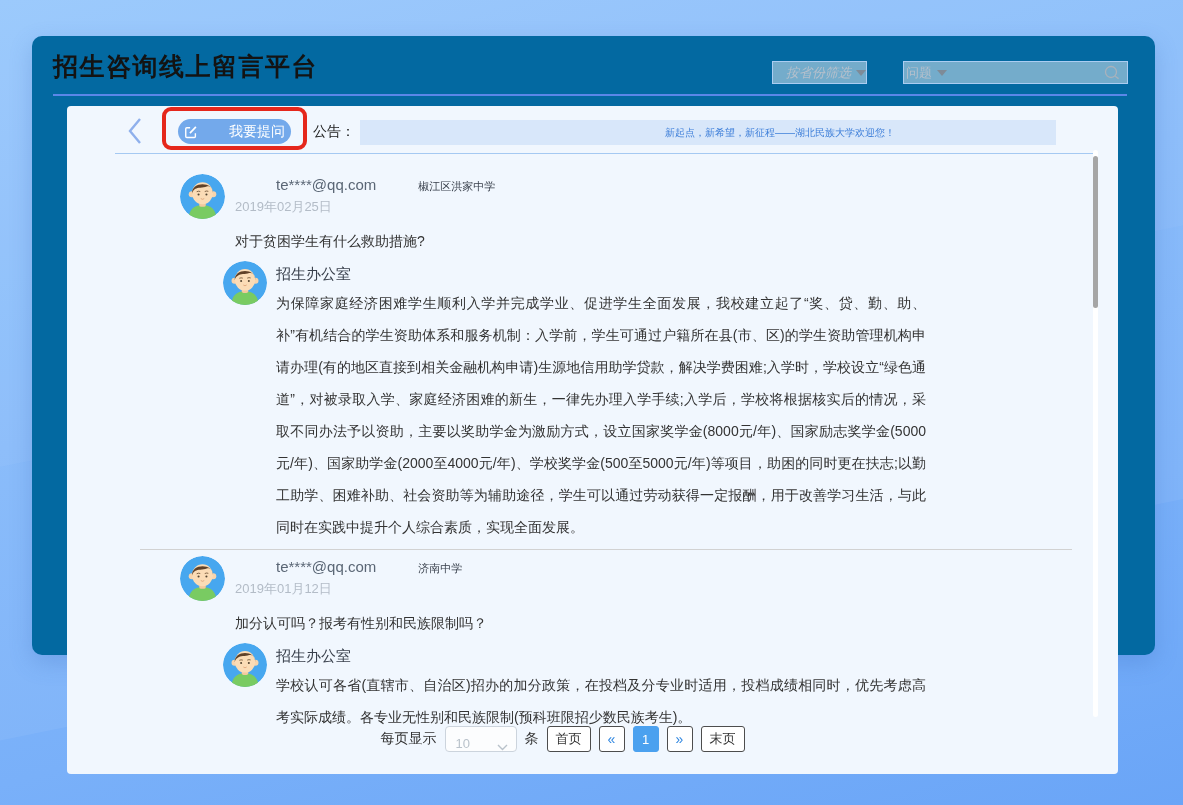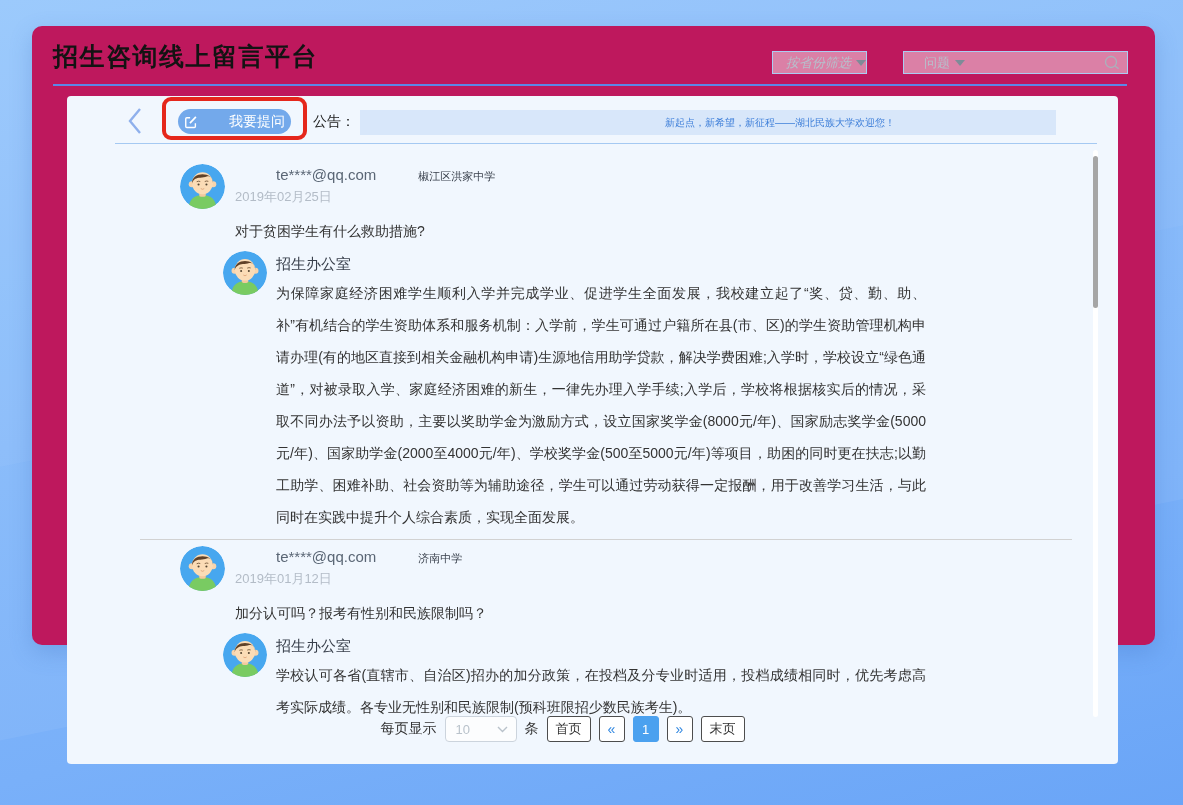--- a/index.html
+++ b/index.html
@@ -7,34 +7,34 @@
     width:1183px; height:805px; position:relative; overflow:hidden;
     font-family:"Liberation Sans","DejaVu Sans",sans-serif;
     background:linear-gradient(165deg,#93c5fc 0%,#83b8fa 40%,#79b0f9 70%,#6aa5f7 100%);
   }
   .bg-deco1 { position:absolute; inset:0; background:rgba(255,255,255,0.09);
     clip-path:polygon(0 0,100% 0,100% 28%,0 58%); pointer-events:none; }
   .bg-deco2 { position:absolute; inset:0; background:rgba(255,255,255,0.06);
     clip-path:polygon(0 58%,100% 28%,100% 62%,0 92%); pointer-events:none; }
 
   .card {
-    position:absolute; left:32px; top:26px; width:1123px; height:619px;
-    background:#be185d; border-radius:10px;
+    position:absolute; left:32px; top:36px; width:1123px; height:619px;
+    background:#0369a1; border-radius:10px;
     box-shadow:0 8px 22px rgba(60,110,190,0.28);
   }
   .page-title { position:absolute; left:21px; top:14px; font-size:25px; font-weight:900;
     color:#131313; letter-spacing:1.5px; }
   .header-underline { position:absolute; left:21px; top:58px; width:1074px; height:2px; background:#5b87e8; }
 
   .province-filter { position:absolute; left:740px; top:25px; width:95px; height:23px;
     box-sizing:border-box; border:1px solid #abcdf2; background:rgba(255,255,255,0.45);
     display:flex; align-items:center; justify-content:flex-end; gap:5px; font-size:13px; color:#b6c0cc; cursor:pointer;font-style:italic; }
   .search-box { position:absolute; left:871px; top:25px; width:225px; height:23px;
     box-sizing:border-box; border:1px solid #abcdf2; background:rgba(255,255,255,0.45);
-    display:flex; align-items:center; gap:5px; padding:0 6px 0 20px; font-size:13px; color:#b6c0cc; cursor:text; }
+    display:flex; align-items:center; gap:5px; padding:0 6px 0 2px; font-size:13px; color:#b6c0cc; cursor:text; }
   .search-box .spacer { flex:1; }
   .caret-down { width:0; height:0; border-left:5px solid transparent; border-right:5px solid transparent;
     border-top:6px solid #7e8b98; display:inline-block; }
 
   .panel { position:absolute; left:35px; top:70px; width:1051px; height:668px;
     background:#f1f7fe; border-radius:4px; }
 
   .back-btn { position:absolute; left:58px; top:10px; width:20px; height:30px; background:none; border:none; padding:0; cursor:pointer; }
   .ask-highlight { position:absolute; left:95px; top:1px; width:145px; height:43px;
     box-sizing:border-box; border:4px solid #e5271c; border-radius:9px; pointer-events:none; }
@@ -59,21 +59,21 @@
   .question { margin:12px 0 0 55px; font-size:14px; color:#333; line-height:20px; }
   .reply { display:flex; margin:10px 0 0 43px; }
   .reply-content { margin-left:9px; }
   .reply-author { font-size:15px; color:#39404c; line-height:20px; padding-top:3px; }
   .reply-body { width:650px; margin-top:3px; font-size:14px; color:#333; line-height:32px; text-align:justify; }
   .msg-divider { border:none; border-top:1px solid #d2d2d2; margin:6px 0 6px -40px; width:932px; }
 
   .pagination { position:absolute; left:0; top:620px; width:100%; display:flex; justify-content:center;
     align-items:center; gap:8px; transform:translateX(-30px); font-size:14px; color:#333; }
   .pg-select { width:72px; height:26px; box-sizing:border-box; border:1px solid #ccd4dd; border-radius:4px;
-    background:#fcfdfe; display:flex; align-items:center; justify-content:space-between;
+    background:#fcfdfe; display:flex; align-items:flex-end; justify-content:space-between;
     padding:0 8px 0 10px; color:#b9c2cb; font-size:13px; cursor:pointer; }
   .pg-btn { height:26px; min-width:26px; box-sizing:border-box; padding:0 8px; background:#fff;
     border:1px solid #4d4d4d; border-radius:3px; font-size:13px; color:#333; cursor:pointer;
     display:inline-flex; align-items:center; justify-content:center; font-family:inherit; }
   .pg-btn.arrow { color:#2f86e0; padding:0 6px; font-size:14px; }
   .pg-btn.active { background:#4ba1ef; border-color:#4ba1ef; color:#fff; }
 
   .scrollbar-track { position:absolute; left:1093px; top:150px; width:5px; height:567px;
     background:#ffffff; border-radius:3px; }
   .scrollbar-thumb { position:absolute; left:0; top:6px; width:5px; height:152px;

